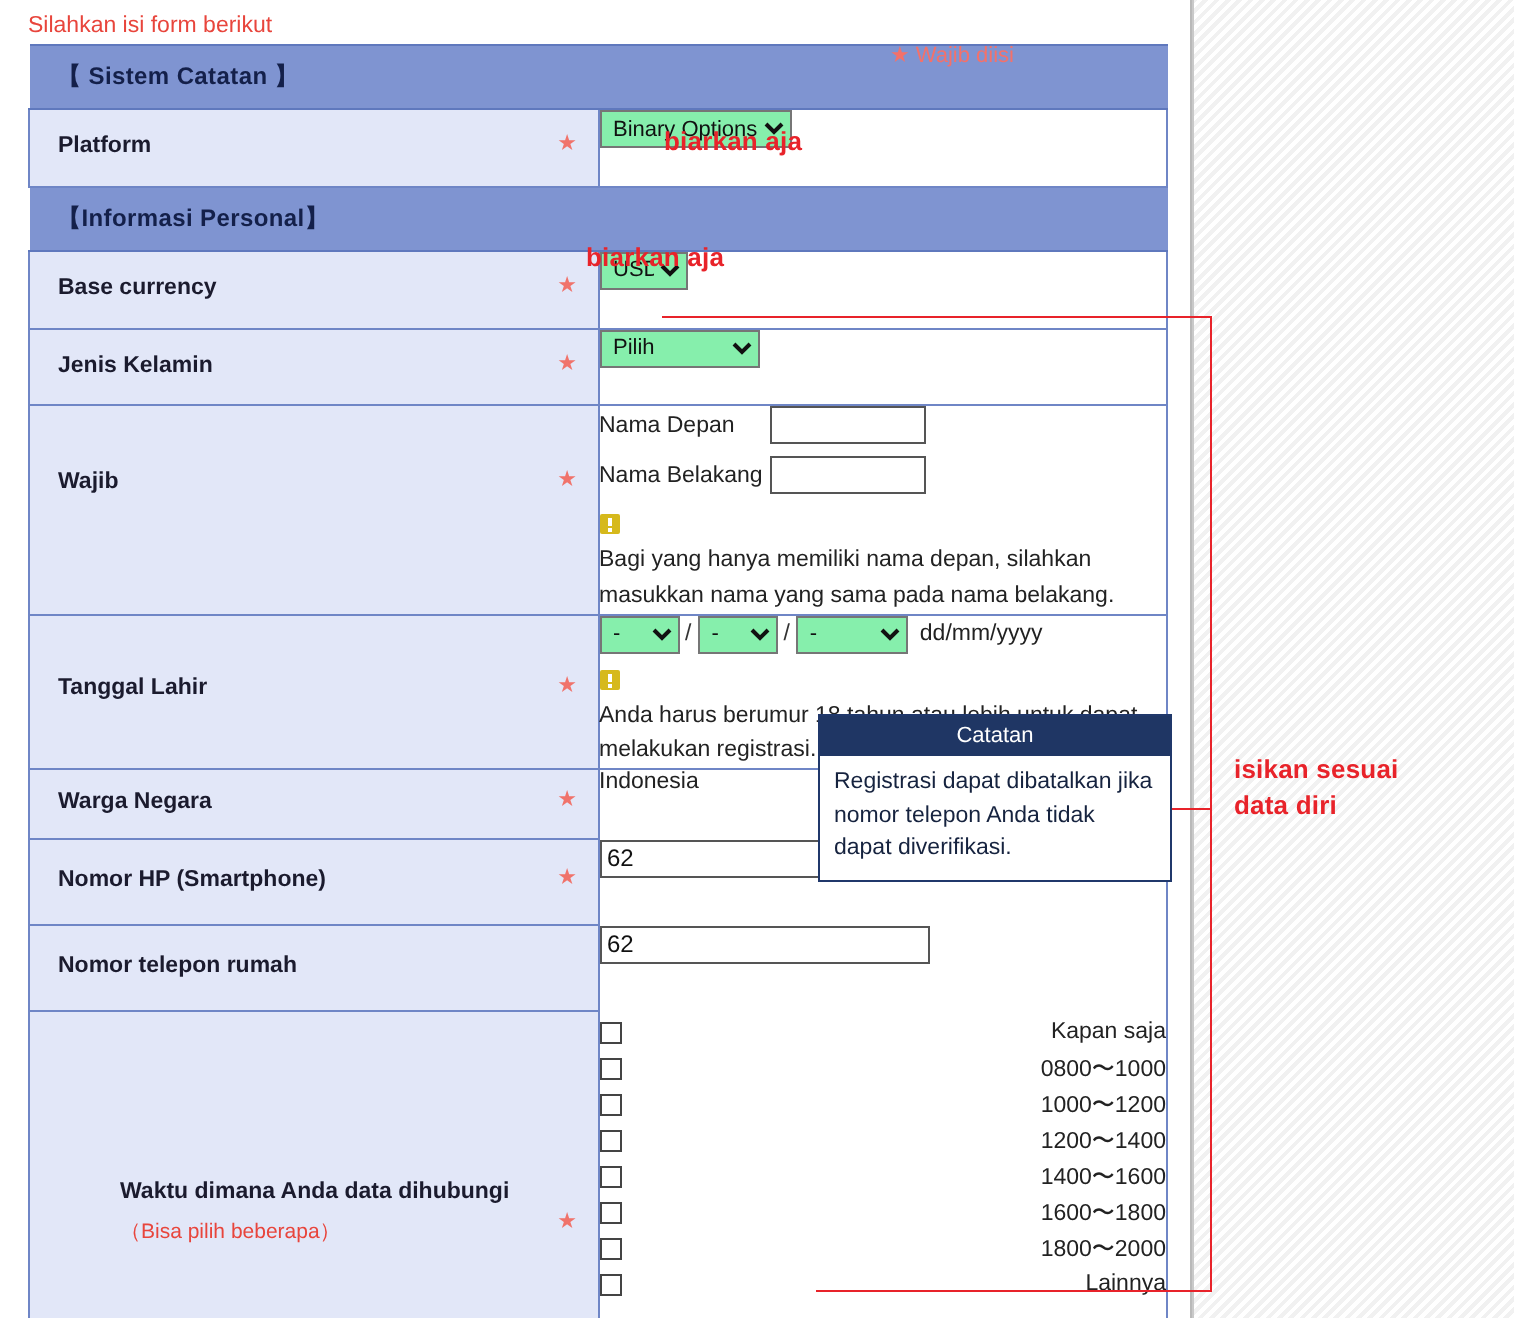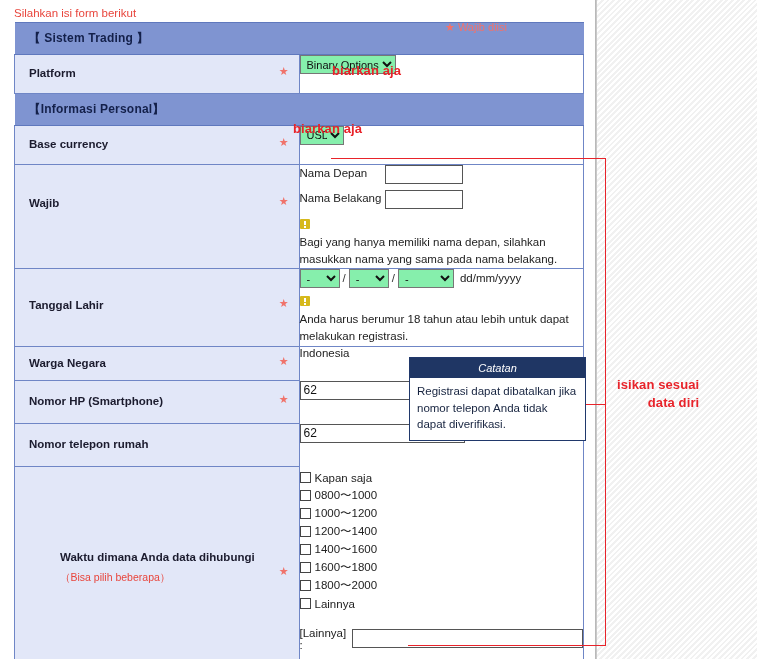--- a/index.html
+++ b/index.html
@@ -171,21 +171,21 @@
     width: 2px; height: 2px; background: #fff;
   }
   .warn-txt { font-size: 11.5px; color:#222; line-height: 1.5; max-width: 352px; }
 
   .datebar { margin-bottom: 2px; font-size: 11.5px; }
   .datebar .sep { margin: 0 3px; color:#333; }
   .datebar .fmt { margin-left: 6px; }
 
   
   .cklist { margin: 2px 0 0 0; }
-  .ckrow { display:flex; align-items:center; height: 18px; }
+  .ckrow { display:flex; align-items:center; height: 18px; justify-content: space-between; }
   .ckbox {
     width: 11px; height: 11px;
     border: 1px solid #444;
     background: #fff;
     margin-right: 4px;
     flex: 0 0 auto;
   }
   .cklabel { font-size: 11.5px; color:#222; }
 
   .otherrow { margin-top: 14px; display:flex; align-items:center; gap:3px; }
@@ -198,42 +198,41 @@
     border: 1px solid #20386b;
     background: #ffffff;
     z-index: 5;
   }
   .catatan .chead {
     background: #1f3664;
     color: #ffffff;
     font-size: 11px;
     text-align: center;
     padding: 4px 0 4px 0;
-    font-style: italic;
   }
   .catatan .cbody {
     padding: 5px 7px 7px 7px;
     font-size: 11.5px;
     color: #16233f;
     line-height: 1.45;
   }
 
   
   .anno {
     position: absolute;
     color: #e8232a;
     font-size: 13px;
     font-weight: bold;
     letter-spacing: .1px;
     line-height: 1.35;
     white-space: pre-line;
   }
   #anno-platform { left: 332px; top: 62px; }
   #anno-currency { left: 293px; top: 120px; }
-  #anno-side { left: 617px; top: 376px; text-align: right; }
+  #anno-side { left: 617px; top: 376px; }
 
   .rline { position: absolute; background: #e8232a; }
   
   #br-top   { left: 331px; top: 158px; width: 275px; height: 1px; }
   #br-vert  { left: 605px; top: 158px; width: 1px; height: 488px; }
   #br-bot   { left: 408px; top: 645px; width: 198px; height: 1px; }
   #br-mid   { left: 586px; top: 404px; width: 20px; height: 1px; }
 </style>
 </head>
 <body>
@@ -244,21 +243,21 @@
 
   <div class="topbar">
     <div class="lead">Silahkan isi form berikut</div>
     <div class="req">★ Wajib diisi</div>
   </div>
 
   <table class="form">
 
     <tbody>
         <tr class="section">
-      <td colspan="2">【 Sistem Trading 】</td>
+      <td colspan="2">【 Sistem Catatan 】</td>
     </tr>
 
     <tr>
       <td class="lbl">
         <div class="inner">Platform</div>
         <span class="star" style="top:10px;">★</span>
       </td>
       <td class="val">
         <select class="sel w-platform">
           <option>Binary Options</option>
@@ -275,20 +274,31 @@
         <div class="inner">Base currency</div>
         <span class="star" style="top:10px;">★</span>
       </td>
       <td class="val">
         <select class="sel w-cur">
           <option>USD</option>
         </select>
       </td>
     </tr>
 
+    <tr>
+      <td class="lbl">
+        <div class="inner">Jenis Kelamin</div>
+        <span class="star" style="top:10px;">★</span>
+      </td>
+      <td class="val">
+        <select class="sel w-gender">
+          <option>Pilih</option>
+        </select>
+      </td>
+    </tr>
 
     <tr>
       <td class="lbl mid" style="height:78px;">
         <div class="inner" style="padding-top:30px;">Wajib</div>
         <span class="star" style="top:30px;">★</span>
       </td>
       <td class="val">
         <div class="fieldrow">
           <span class="flabel">Nama Depan</span>
           <input class="txt w-nd" type="text" value="" style="">

